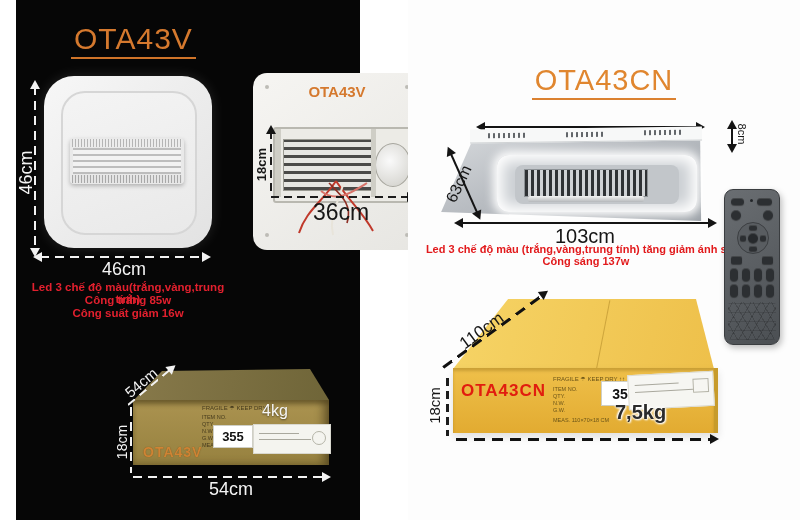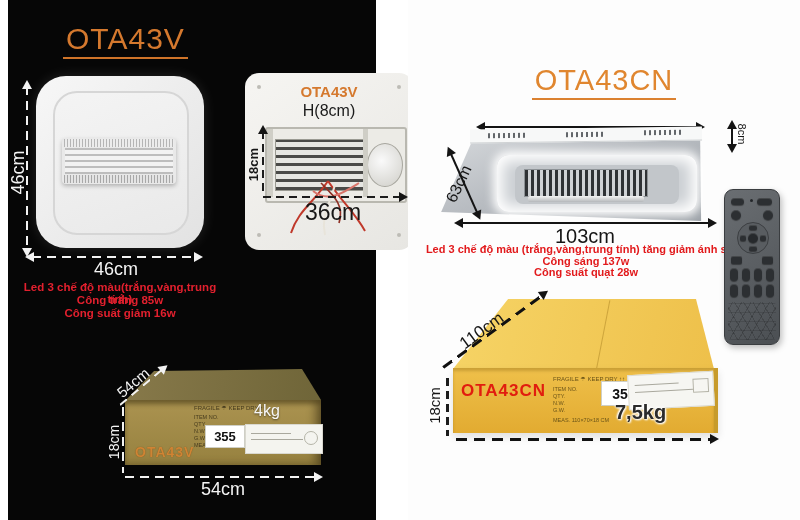--- a/index.html
+++ b/index.html
@@ -1,18 +1,18 @@
 <!DOCTYPE html>
 <html><head>
 <meta charset="utf-8">
 <style>
   html,body{margin:0;padding:0;}
   body{width:800px;height:520px;position:relative;font-family:"Liberation Sans","DejaVu Sans",sans-serif;overflow:hidden;background:#fff;}
   .abs{position:absolute;}
-  .panel-left{left:8px;top:0;width:344px;height:520px;background:#060606;padding-left:24px;}
+  .panel-left{left:16px;top:0;width:344px;height:520px;background:#060606;}
   .panel-right{left:408px;top:0;width:392px;height:520px;background:#fdfdfd;}
   .title-orange{color:#d5792e;font-size:30px;letter-spacing:1px;border-bottom:2px solid #cf7429;padding:0 3px 1px 3px;display:inline-block;}
   .wlabel{color:#f4f4f4;}
   .blabel{color:#161616;}
   .rot-90{transform:rotate(-90deg);}
   .center{text-align:center;}
   
   .hdash-w{height:2px;background:repeating-linear-gradient(90deg,#f2f2f2 0 9px,transparent 9px 15px);}
   .vdash-w{width:2px;background:repeating-linear-gradient(180deg,#f2f2f2 0 9px,transparent 9px 15px);}
   .hdash-b{height:2px;background:repeating-linear-gradient(90deg,#1c1c1c 0 8px,transparent 8px 13px);}
@@ -63,21 +63,20 @@
   <div class="tri tri-left-w" style="left:17px;top:252px;"></div>
   <div class="tri tri-right-w" style="left:186px;top:252px;"></div>
   <div class="abs wlabel center" style="left:68px;top:259px;width:80px;font-size:18px;">46cm</div>
 
   <div class="abs" style="left:237px;top:73px;width:168px;height:177px;border-radius:14px;background:linear-gradient(145deg,#f6f5f2,#e7e6e2);">
     <div class="abs" style="left:12px;top:12px;width:4px;height:4px;border-radius:50%;background:#bdbcb6;"></div>
     <div class="abs" style="left:152px;top:12px;width:4px;height:4px;border-radius:50%;background:#bdbcb6;"></div>
     <div class="abs" style="left:12px;top:160px;width:4px;height:4px;border-radius:50%;background:#bdbcb6;"></div>
     <div class="abs" style="left:152px;top:160px;width:4px;height:4px;border-radius:50%;background:#bdbcb6;"></div>
     <div class="abs center" style="left:24px;top:10px;width:120px;font-size:15px;color:#d5792e;font-weight:bold;">OTA43V</div>
-    <div class="abs center" style="left:24px;top:29px;width:120px;font-size:16px;color:#1a1a1a;">H(8cm)</div>
 
     <div class="abs" style="left:20px;top:54px;width:138px;height:72px;border:2px solid #b9b8b0;background:#ecebe6;border-radius:3px;">
       <div class="abs" style="left:8px;top:10px;width:88px;height:50px;background:repeating-linear-gradient(0deg,#4a4a48 0 3px,#e6e6e2 3px 8px);border:1px solid #9a9a92;"></div>
       <div class="abs" style="left:100px;top:14px;width:34px;height:42px;border-radius:50%;background:radial-gradient(circle at 40% 40%,#fafafa,#cfcec8);border:1px solid #a7a69e;"></div>
       <div class="abs" style="left:0;top:0;width:6px;height:68px;background:#cfcec6;"></div>
       <div class="abs" style="left:96px;top:0;width:5px;height:68px;background:#cfcec6;"></div>
     </div>
 
     <svg class="abs" style="left:28px;top:90px;" width="120" height="80" viewBox="0 0 120 80">
       <path d="M55 18 C 40 40, 25 48, 18 70" stroke="#c0392b" stroke-width="2" fill="none"></path>
@@ -162,21 +161,20 @@
   </div>
   <div class="abs blabel center" style="left:23px;top:175px;width:56px;font-size:16px;transform:rotate(-65deg);">63cm</div>
 
   <div class="abs hsolid" style="left:52px;top:222px;width:250px;"></div>
   <div class="tri tri-left-b" style="left:46px;top:218px;"></div>
   <div class="tri tri-right-b" style="left:300px;top:218px;"></div>
   <div class="abs blabel center" style="left:127px;top:225px;width:100px;font-size:20px;">103cm</div>
 
   <div class="abs spec-red-r center" style="left:8px;top:243px;width:340px;">Led 3 chế độ màu (trắng,vàng,trung tính) tăng giảm ánh sáng</div>
   <div class="abs spec-red-r center" style="left:8px;top:255px;width:340px;">Công sáng 137w</div>
-  <div class="abs spec-red-r center" style="left:8px;top:266px;width:340px;">Công suất quạt 28w</div>
 
   <div class="abs" style="left:316px;top:189px;width:54px;height:154px;border-radius:9px;background:linear-gradient(145deg,#6a6e72,#4b4f53);border:1px solid #3a3d40;box-shadow:2px 3px 6px rgba(0,0,0,.25);">
     <div class="remote-btn" style="left:6px;top:8px;width:13px;height:7px;border-radius:4px;"></div>
     <div class="abs" style="left:25px;top:9px;width:3px;height:3px;border-radius:50%;background:#24272a;"></div>
     <div class="remote-btn" style="left:32px;top:8px;width:15px;height:7px;border-radius:4px;"></div>
     <div class="remote-btn" style="left:6px;top:20px;width:10px;height:10px;border-radius:50%;"></div>
     <div class="remote-btn" style="left:38px;top:20px;width:10px;height:10px;border-radius:50%;"></div>
     <div class="abs" style="left:12px;top:32px;width:30px;height:30px;border-radius:50%;background:#595d61;border:1px solid #3c3f42;">
       <div class="remote-btn" style="left:11px;top:2px;width:8px;height:5px;border-radius:2px;"></div>
       <div class="remote-btn" style="left:11px;top:23px;width:8px;height:5px;border-radius:2px;"></div>

